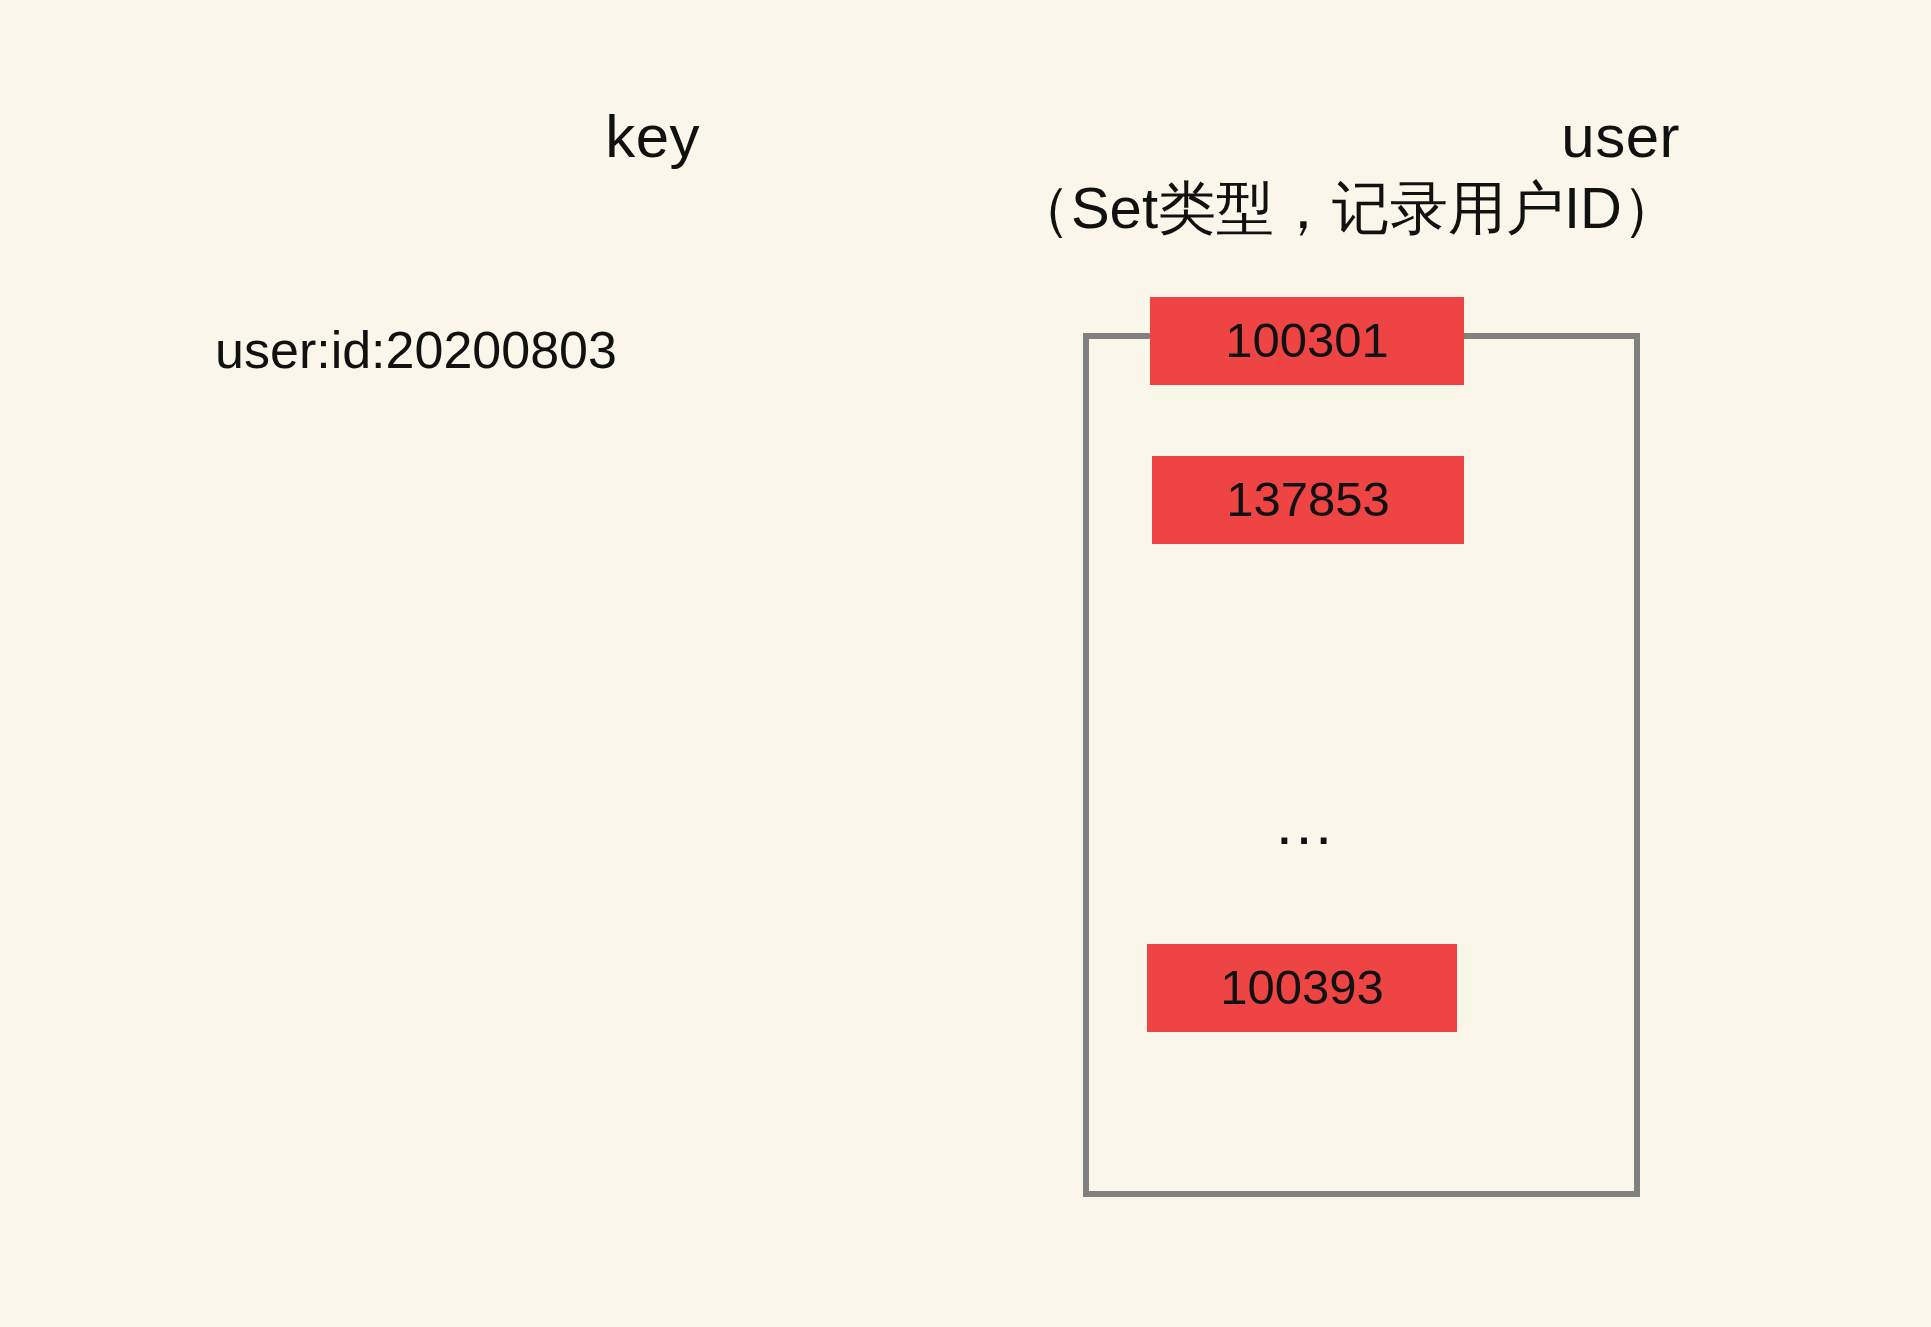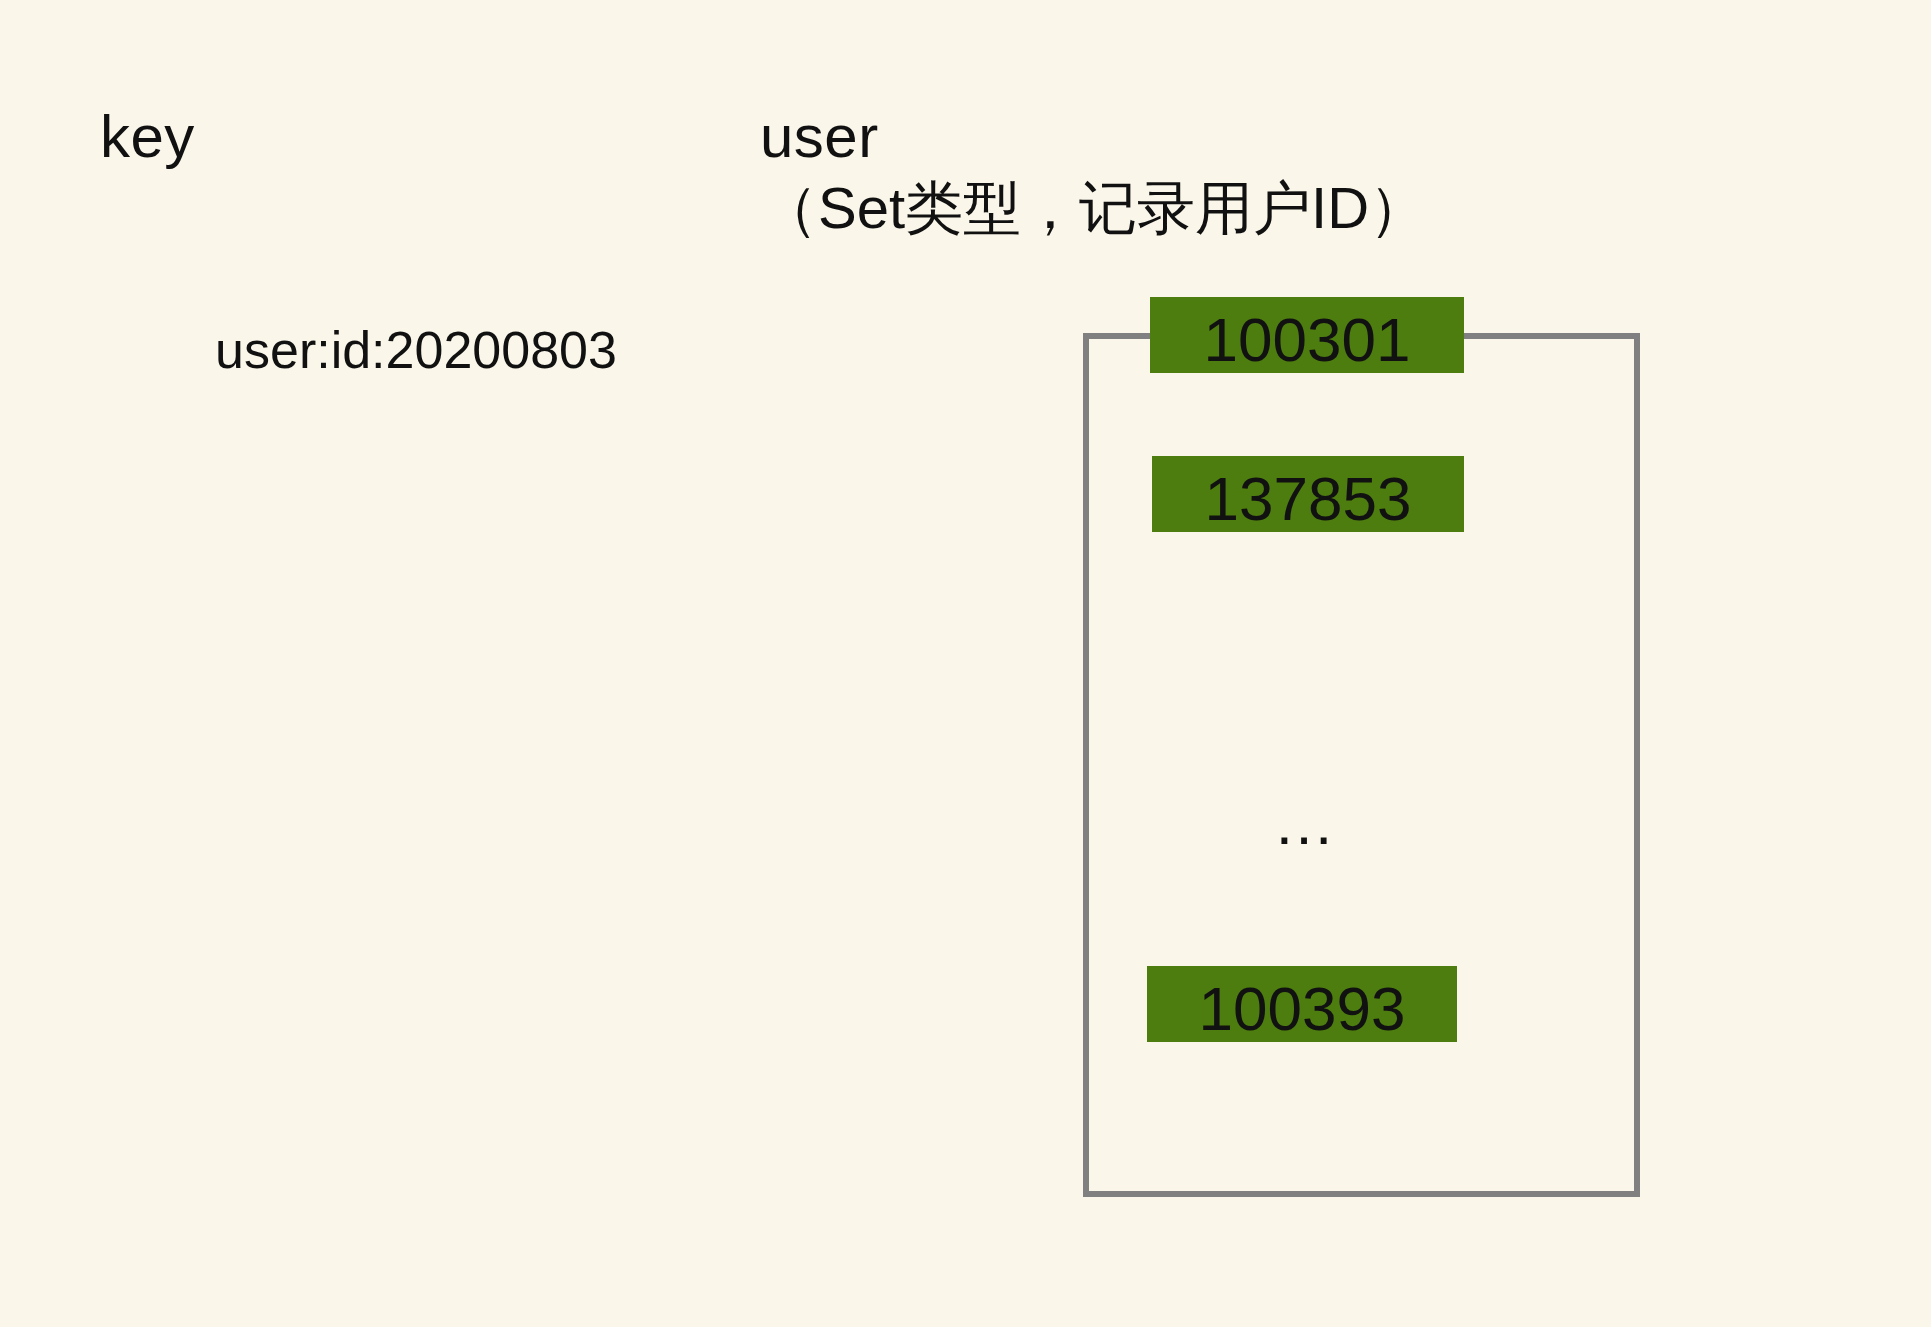--- a/index.html
+++ b/index.html
@@ -18,21 +18,21 @@
   .stage {
     position: absolute;
     left: 0; top: 0;
     width: 1931px;
     height: 1327px;
   }
 
   
   .col-header {
     position: absolute;
-    text-align: left;
+    text-align: right;
     line-height: 1.12;
     white-space: nowrap;
   }
   .col-header .title {
     display: block;
     font-size: 60px;
     letter-spacing: 0.5px;
   }
   .col-header .subtitle {
     display: block;
@@ -69,25 +69,25 @@
     top: 333px;
     width: 557px;
     height: 864px;
     border: 6px solid #808080;
     box-sizing: border-box;
     background: transparent;
   }
 
   .set-item {
     position: absolute;
-    background: #4d7c0f;
+    background: #ef4444;
     color: #111111;
-    font-size: 62px;
+    font-size: 49px;
     line-height: 86px;
-    height: 76px;
+    height: 88px;
     text-align: center;
     white-space: nowrap;
   }
 
   .set-ellipsis {
     position: absolute;
     font-size: 62px;
     line-height: 86px;
     height: 86px;
     text-align: center;
@@ -109,16 +109,16 @@
     <span class="title">user</span>
     <span class="subtitle">（Set类型，记录用户ID）</span>
   </div>
 
   <div id="key-text">user:id:20200803</div>
 
   <div id="set-container">
     <div class="set-item" style="left:61px;  top:-42px;  width:314px;">100301</div>
     <div class="set-item" style="left:63px;  top:117px;  width:312px;">137853</div>
     <div class="set-ellipsis" style="left:64px;  top:441px;  width:312px;">…</div>
-    <div class="set-item" style="left:58px;  top:605px;  width:310px;margin-top:22px;">100393</div>
+    <div class="set-item" style="left:58px;  top:605px;  width:310px;">100393</div>
   </div>
 
 </div>
 
 </body></html>

